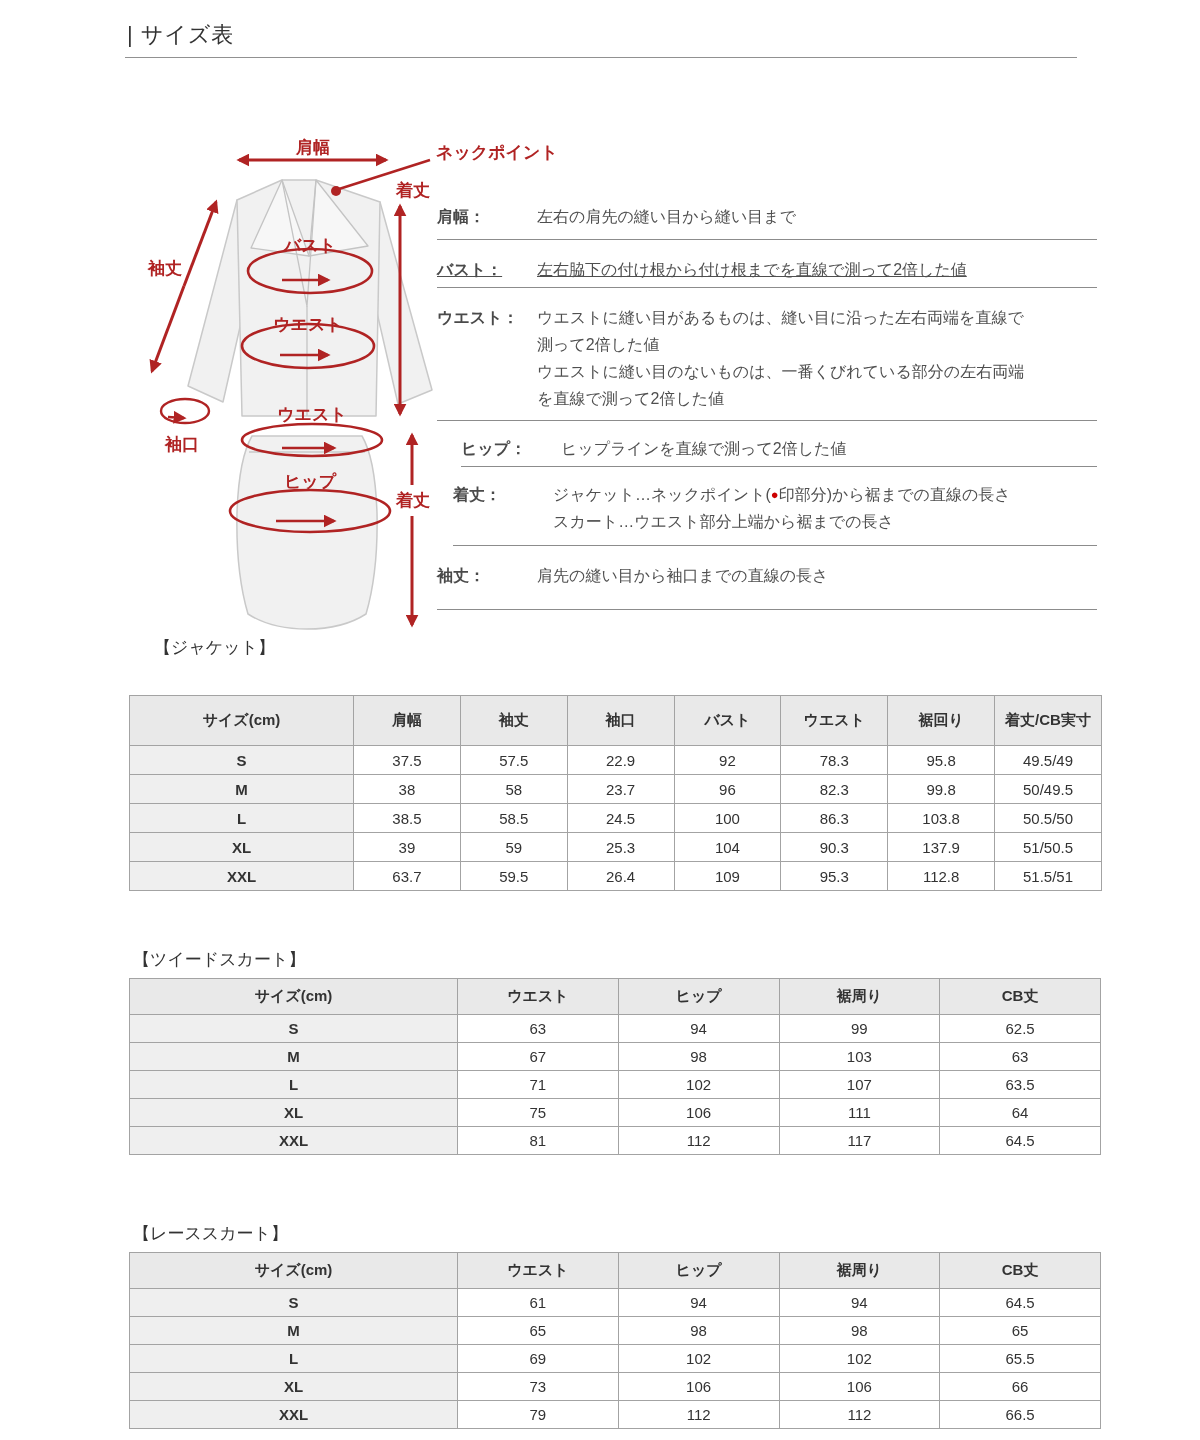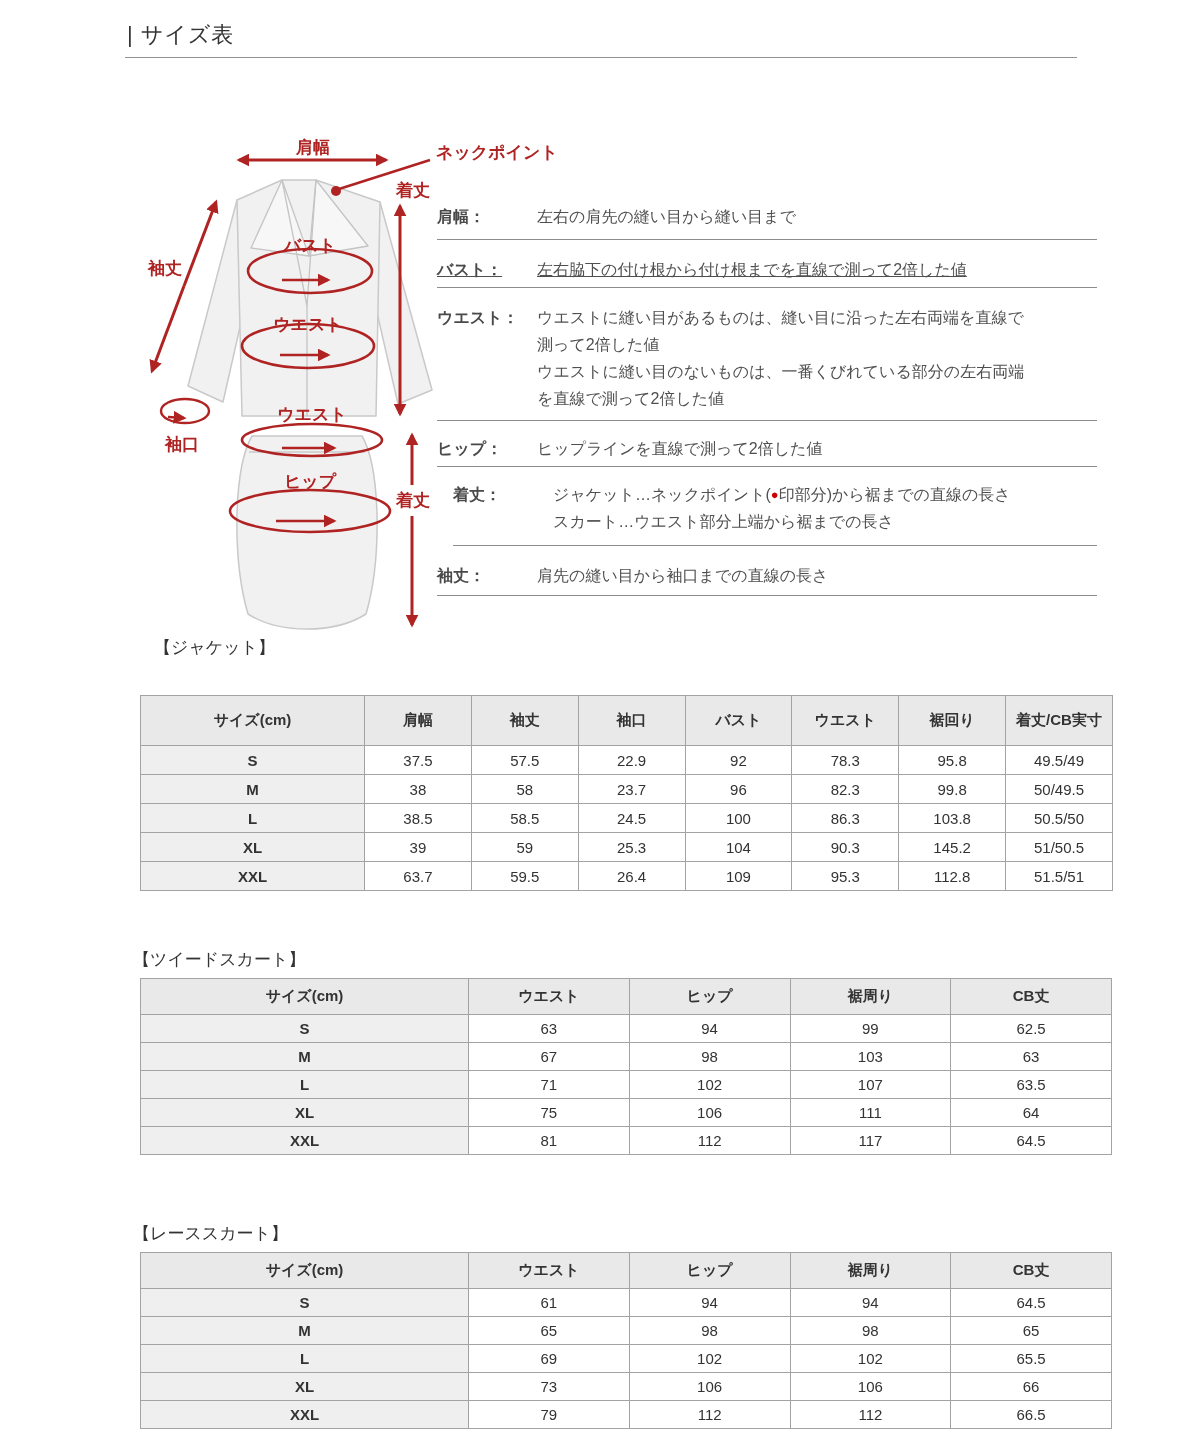--- a/index.html
+++ b/index.html
@@ -14,33 +14,33 @@
   .dg-label{font-size:17px;font-weight:bold;fill:#b02323;}
 
   
   #definitions{position:absolute;left:437px;top:192px;width:660px;font-size:16px;color:#4f4f4f;}
   .def-row{display:flex;border-bottom:1px solid #8c8c8c;line-height:27px;}
   .def-term{width:100px;flex:none;font-weight:bold;color:#4a4a4a;}
   .def-desc{flex:1;}
   .def-row:nth-child(1){padding:11px 0 9px;}
   .def-row:nth-child(2){padding:16px 0 4px;text-decoration:underline;}
   .def-row:nth-child(3){padding:16px 0 8px;}
-  .def-row:nth-child(4){padding:14px 0 4px;}
+  .def-row:nth-child(4){padding:14px 0 4px;margin-left:24px;}
   .def-row:nth-child(5){padding:14px 0 10px;margin-left:16px;}
-  .def-row:nth-child(6){padding:16px 0 6px;}
+  .def-row:nth-child(6){padding:16px 0 20px;}
   .red-dot{color:#cc0000;font-size:13px;vertical-align:1px;}
 
   
   .section-title{position:absolute;left:133px;font-size:17px;color:#333;}
   #jacket-title{top:636px;margin-left:21px;}
   #tweed-title{top:948px;}
   #lace-title{top:1222px;}
 
   
-  .size-table{position:absolute;left:140px;border-collapse:collapse;table-layout:fixed;background:#fff;}
+  .size-table{position:absolute;left:129px;border-collapse:collapse;table-layout:fixed;background:#fff;}
   .size-table th,.size-table td{border:1px solid #a3a3a3;text-align:center;vertical-align:middle;
       font-size:15px;color:#333;padding:0 2px;}
   .size-table thead th{background:#e9e9e9;font-weight:bold;}
   .size-table tbody th{background:#efefef;font-weight:bold;}
   .size-table tbody td{background:#fff;font-weight:normal;}
   #jacket-table{top:695px;width:973px;}
   #jacket-table thead tr{height:50px;}
   #jacket-table tbody tr{height:29px;}
   #jacket-table thead th:first-child{width:219px;}
   #tweed-table{top:978px;width:972px;}
@@ -226,21 +226,21 @@
           <td>103.8</td>
           <td>50.5/50</td>
         </tr>
         <tr>
           <th>XL</th>
           <td>39</td>
           <td>59</td>
           <td>25.3</td>
           <td>104</td>
           <td>90.3</td>
-          <td>145.2</td>
+          <td>137.9</td>
           <td>51/50.5</td>
         </tr>
         <tr>
           <th>XXL</th>
           <td>63.7</td>
           <td>59.5</td>
           <td>26.4</td>
           <td>109</td>
           <td>95.3</td>
           <td>112.8</td>

